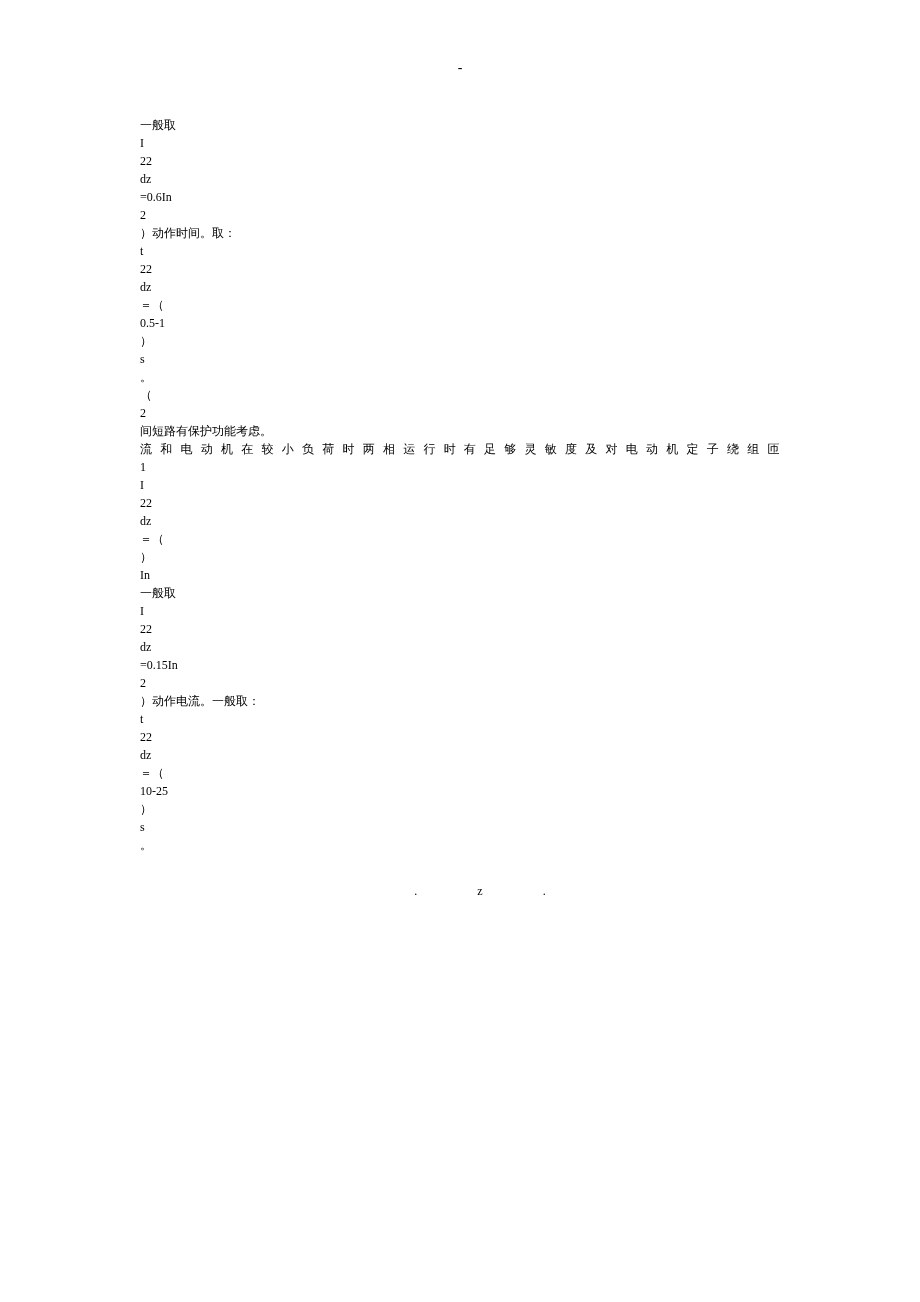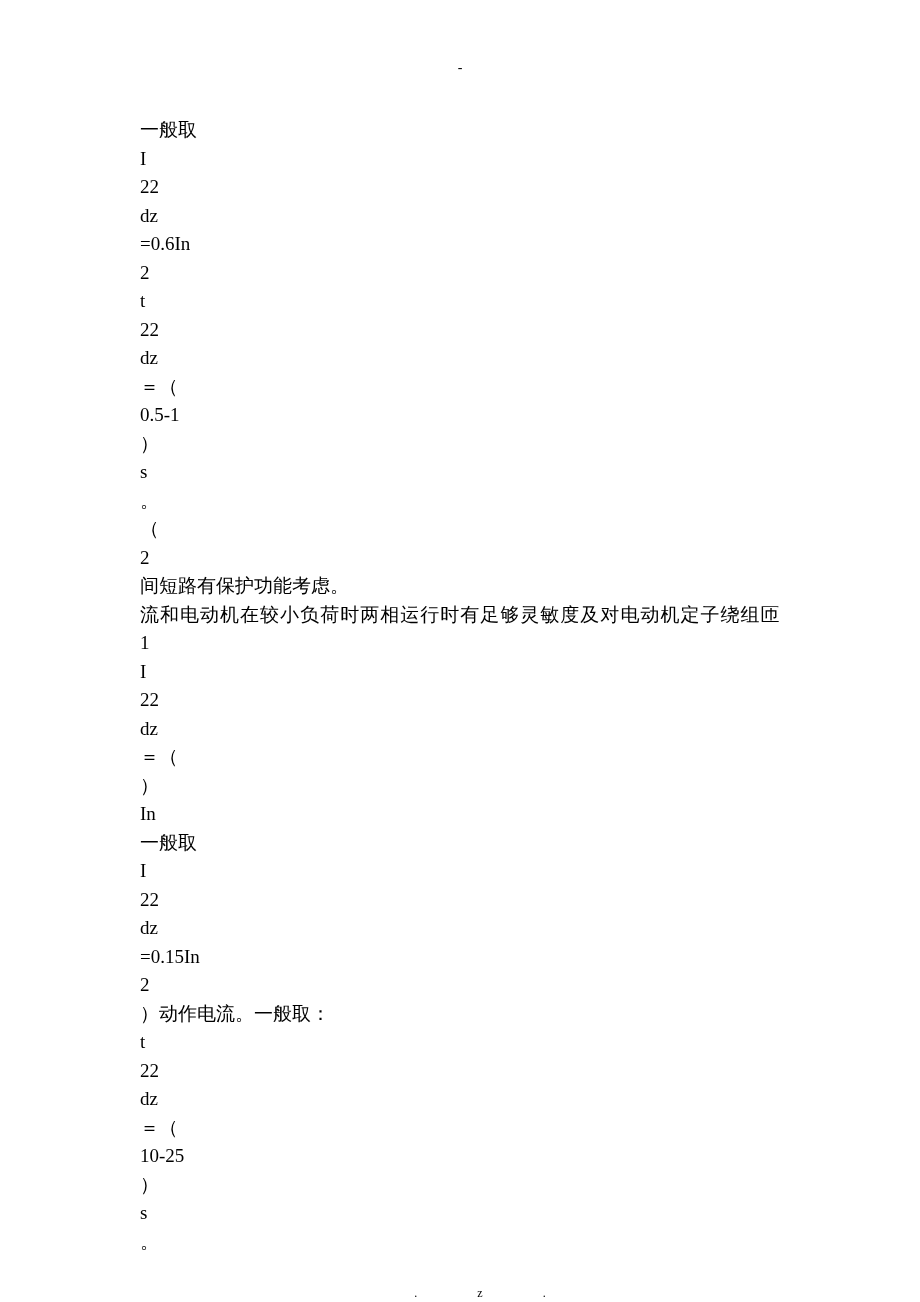--- a/index.html
+++ b/index.html
@@ -12,21 +12,21 @@
   .page {
     padding: 60px 140px 40px 140px;
     box-sizing: border-box;
   }
   .top-dash {
     text-align: center;
     font-size: 14px;
     margin-bottom: 40px;
   }
   .line {
-    font-size: 19px;
+    font-size: 12px;
     line-height: 1.5;
     margin: 0;
     white-space: pre-wrap;
   }
   .justified {
     text-align: justify;
     text-align-last: justify;
     letter-spacing: 0.5px;
   }
   .footer {
@@ -42,20 +42,21 @@
 
 <div class="page">
   <div class="top-dash">-</div>
   <div id="content">
       <p class="line">一般取</p>
       <p class="line">I</p>
       <p class="line">22</p>
       <p class="line">dz</p>
       <p class="line">=0.6In</p>
       <p class="line">2</p>
+      <p class="line">）动作时间。取：</p>
       <p class="line">t</p>
       <p class="line">22</p>
       <p class="line">dz</p>
       <p class="line">＝（</p>
       <p class="line">0.5-1</p>
       <p class="line">）</p>
       <p class="line">s</p>
       <p class="line">。</p>
       <p class="line">（</p>
       <p class="line">2</p>

